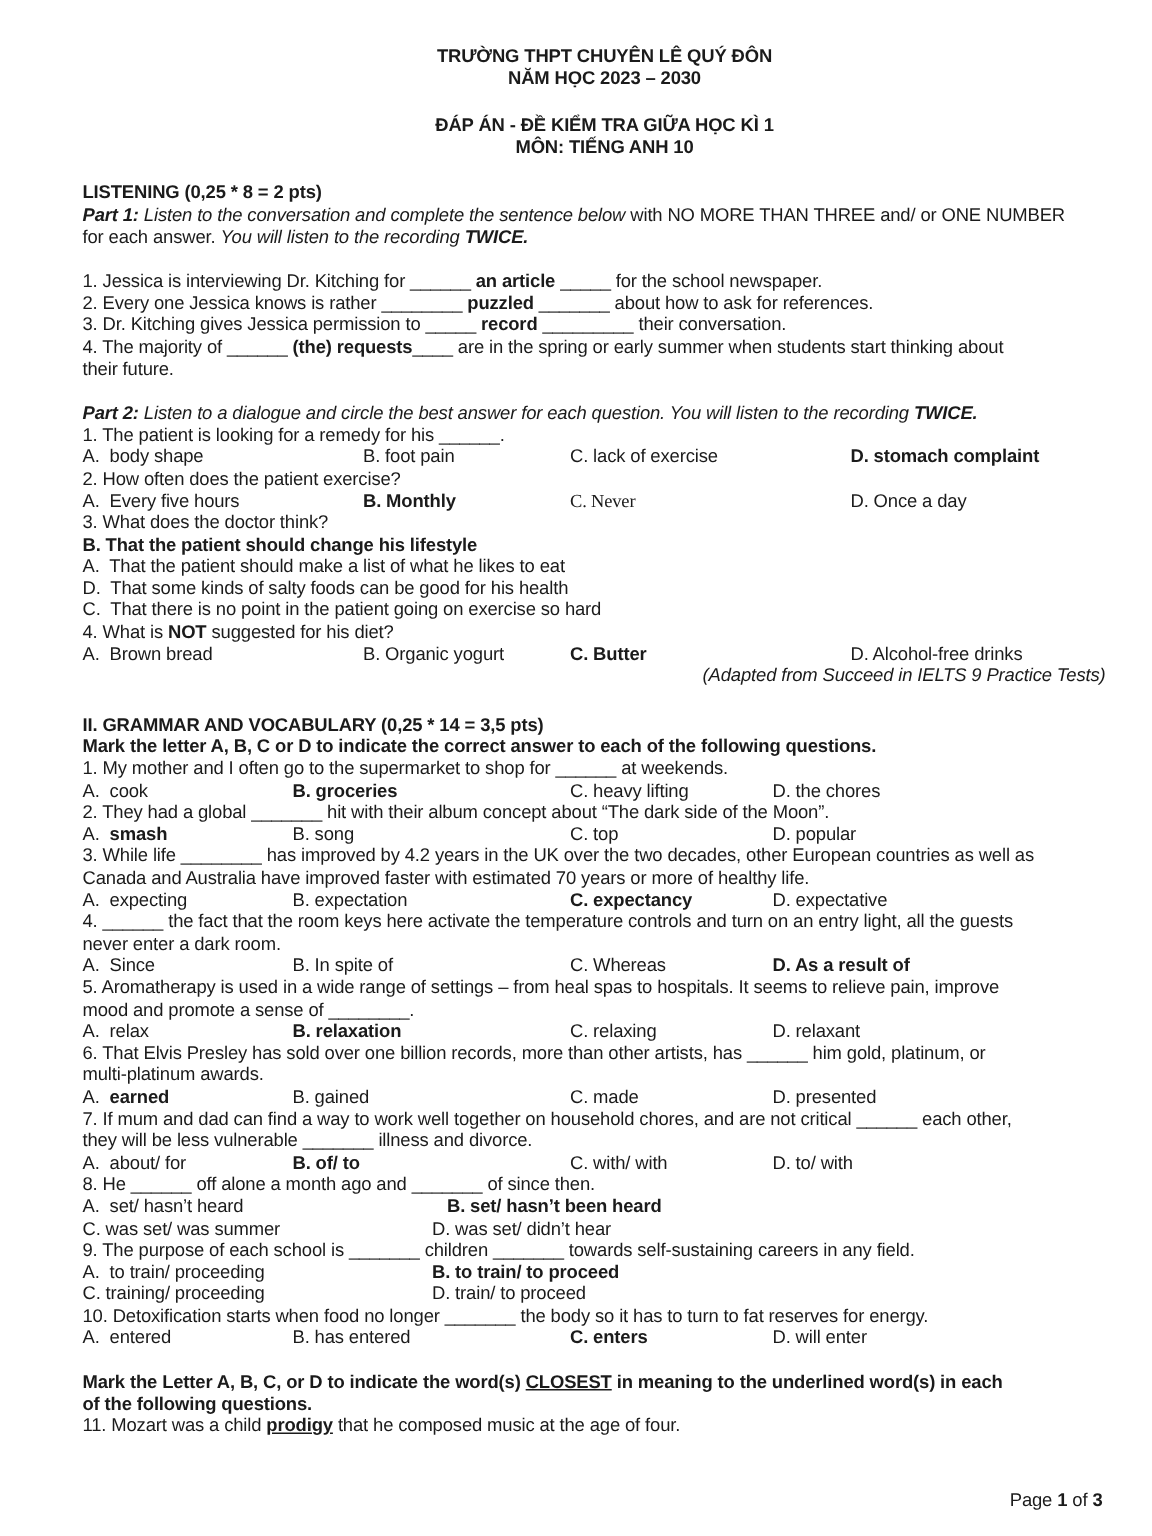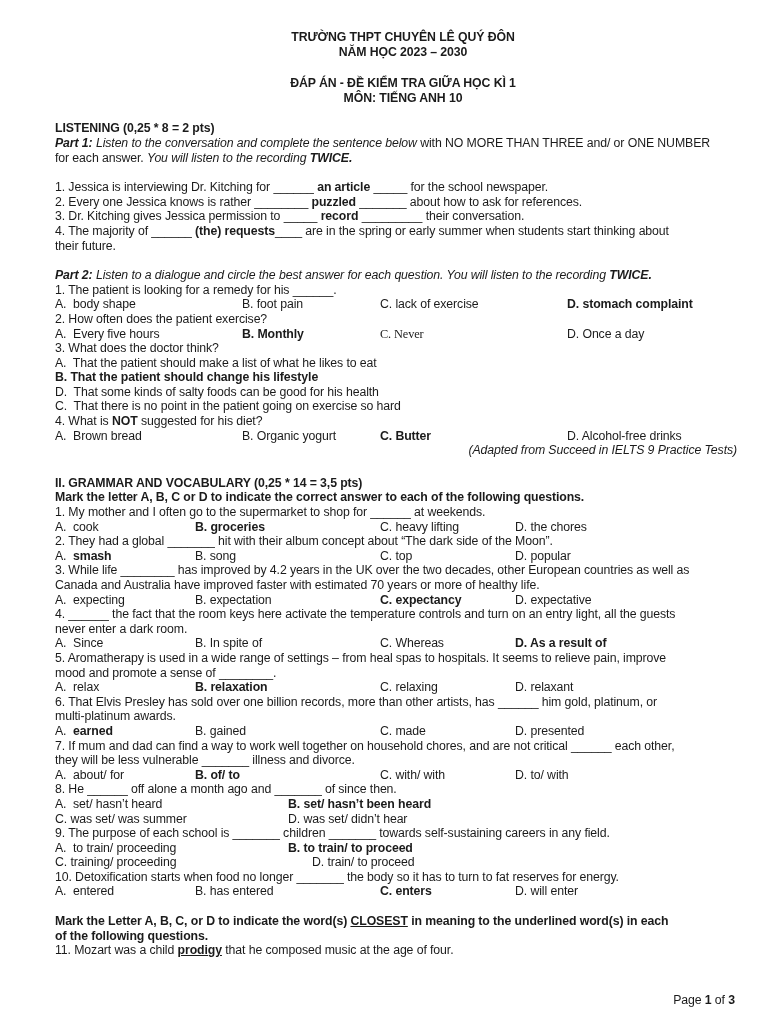--- a/index.html
+++ b/index.html
@@ -50,22 +50,22 @@
         <span class="opt" style="left: 512px;"><span class="b">D. stomach complaint</span></span>
       </div>
       <div class="line"><span>2. How often does the patient exercise?</span></div>
       <div class="opts">
         <span class="opt" style="left: 0px;"><span>A.  Every five hours</span></span>
         <span class="opt" style="left: 187px;"><span class="b">B. Monthly</span></span>
         <span class="opt" style="left: 325px; font-family: Liberation Serif, serif;"><span>C. Never</span></span>
         <span class="opt" style="left: 512px;"><span>D. Once a day</span></span>
       </div>
       <div class="line"><span>3. What does the doctor think?</span></div>
+      <div class="line"><span class="b">B. That the patient should change his lifestyle</span></div>
       <div class="line"><span>A.  That the patient should make a list of what he likes to eat</span></div>
-      <div class="line"><span class="b">B. That the patient should change his lifestyle</span></div>
       <div class="line"><span>D.  That some kinds of salty foods can be good for his health</span></div>
       <div class="line"><span>C.  That there is no point in the patient going on exercise so hard</span></div>
       <div class="line"><span>4. What is </span><span class="b">NOT</span><span> suggested for his diet?</span></div>
       <div class="opts">
         <span class="opt" style="left: 0px;"><span>A.  Brown bread</span></span>
         <span class="opt" style="left: 187px;"><span>B. Organic yogurt</span></span>
         <span class="opt" style="left: 325px;"><span class="b">C. Butter</span></span>
         <span class="opt" style="left: 512px;"><span>D. Alcohol-free drinks</span></span>
       </div>
       <div class="line right"><span class="i">(Adapted from Succeed in IELTS 9 Practice Tests)</span></div>
@@ -122,34 +122,34 @@
 they will be less vulnerable _______ illness and divorce.</span></div>
       <div class="opts">
         <span class="opt" style="left: 0px;"><span>A.  about/ for</span></span>
         <span class="opt" style="left: 140px;"><span class="b">B. of/ to</span></span>
         <span class="opt" style="left: 325px;"><span>C. with/ with</span></span>
         <span class="opt" style="left: 460px;"><span>D. to/ with</span></span>
       </div>
       <div class="line"><span>8. He ______ off alone a month ago and _______ of since then.</span></div>
       <div class="opts">
         <span class="opt" style="left: 0px;"><span>A.  set/ hasn’t heard</span></span>
-        <span class="opt" style="left: 219px; padding-left: 14px;"><span class="b">B. set/ hasn’t been heard</span></span>
+        <span class="opt" style="left: 229px; padding-left: 14px;"><span class="b">B. set/ hasn’t been heard</span></span>
       </div>
       <div class="opts">
         <span class="opt" style="left: 0px;"><span>C. was set/ was summer</span></span>
         <span class="opt" style="left: 233px;"><span>D. was set/ didn’t hear</span></span>
       </div>
       <div class="line"><span>9. The purpose of each school is _______ children _______ towards self-sustaining careers in any field.</span></div>
       <div class="opts">
         <span class="opt" style="left: 0px;"><span>A.  to train/ proceeding</span></span>
         <span class="opt" style="left: 233px;"><span class="b">B. to train/ to proceed</span></span>
       </div>
       <div class="opts">
         <span class="opt" style="left: 0px;"><span>C. training/ proceeding</span></span>
-        <span class="opt" style="left: 233px; margin-left: 24px;"><span>D. train/ to proceed</span></span>
+        <span class="opt" style="left: 233px;"><span>D. train/ to proceed</span></span>
       </div>
       <div class="line"><span>10. Detoxification starts when food no longer _______ the body so it has to turn to fat reserves for energy.</span></div>
       <div class="opts">
         <span class="opt" style="left: 0px;"><span>A.  entered</span></span>
         <span class="opt" style="left: 140px;"><span>B. has entered</span></span>
         <span class="opt" style="left: 325px;"><span class="b">C. enters</span></span>
         <span class="opt" style="left: 460px;"><span>D. will enter</span></span>
       </div>
       <div class="gap" style="height: 15px;"></div>
       <div class="line"><span class="b">Mark the Letter A, B, C, or D to indicate the word(s) </span><span class="b u">CLOSEST</span><span class="b"> in meaning to the underlined word(s) in each

